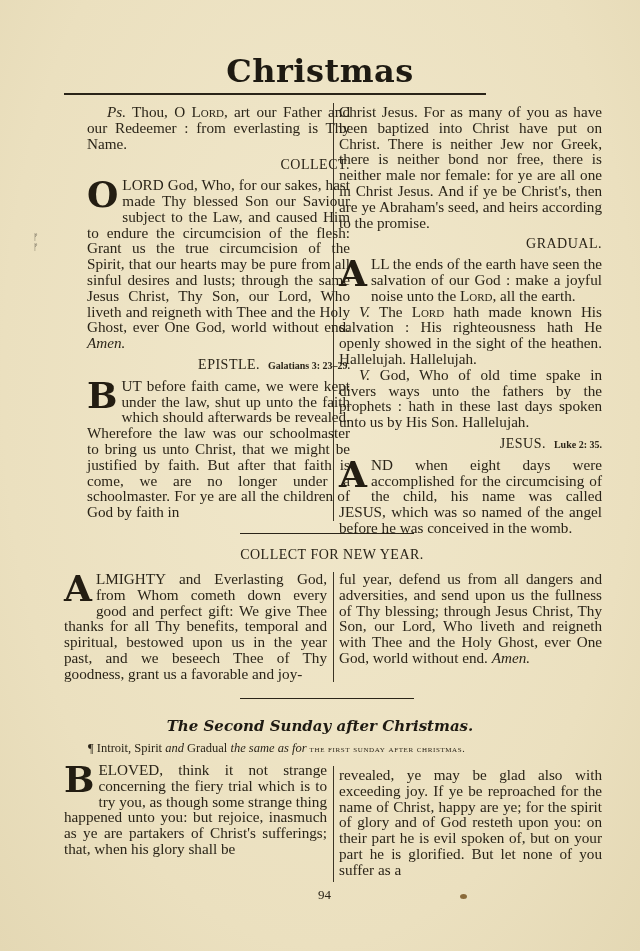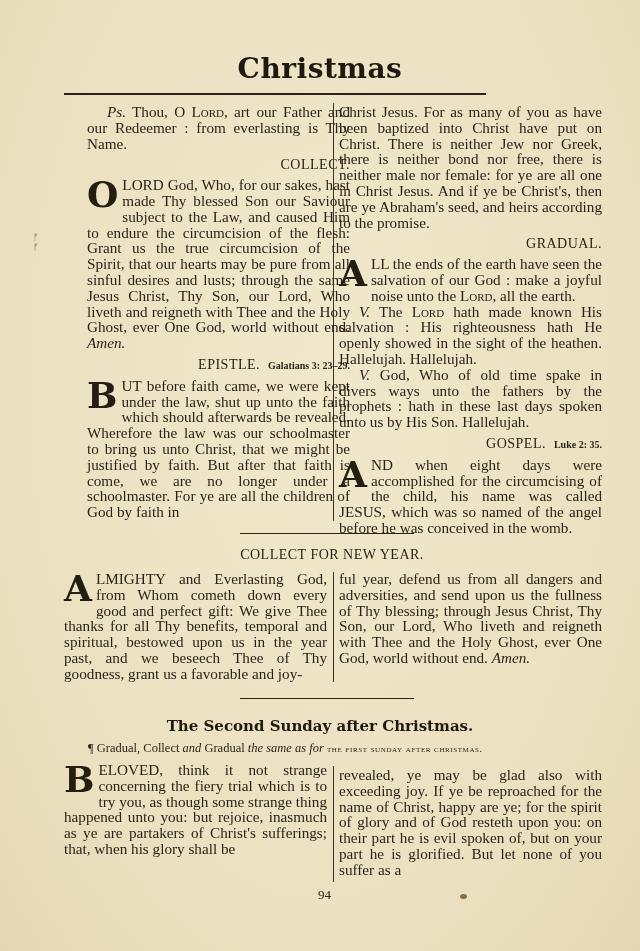--- a/index.html
+++ b/index.html
@@ -11,21 +11,21 @@
     position: relative;
   }
   .page {
     position: absolute; left: 0; top: 0; width: 640px; height: 951px;
     background: radial-gradient(ellipse at 50% 40%, #f1e8cc 0%, #ebe0bf 70%, #e4d8b4 100%);
   }
   .title {
     position: absolute; left: 0; right: 0; top: 52px;
     text-align: center;
     font-family: "DejaVu Serif", serif; font-weight: bold;
-    font-size: 28px; letter-spacing: 0.5px; color: #1e1a12;
+    font-size: 32px; letter-spacing: 0.5px; color: #1e1a12;
   }
   .title-rule {
     position: absolute; left: 64px; width: 422px; top: 93px; height: 0;
     border-top: 2px solid #2a2418;
   }
   .title-rule2 {
     position: absolute; left: 442px; width: 44px; top: 93px;
     border-top: 2px solid #2a2418;
   }
   .col {
@@ -60,21 +60,21 @@
   .mid-rule2 {
     position: absolute; left: 240px; width: 174px; top: 698px;
     border-top: 1.3px solid #2a2418;
   }
   .sec-heading {
     position: absolute; left: 0; right: 0; text-align: center;
     font-family: "Liberation Serif", serif; font-size: 14px; letter-spacing: 0.5px; padding-left: 24px;
   }
   .sunday-title {
     position: absolute; left: 0; right: 0; top: 717px; text-align: center;
-    font-family: "DejaVu Serif", serif; font-weight: bold; font-size: 15px; color: #1e1a12;
+    font-family: "DejaVu Serif", serif; font-weight: bold; font-size: 15px; color: #1e1a12; font-style: italic;
   }
   .rubric {
     position: absolute; left: 88px; top: 741px; width: 540px;
     font-family: "Liberation Serif", serif; font-size: 12.5px;
   }
   .rubric .caps { font-variant: small-caps; font-size: 10px; letter-spacing: 0.6px; }
   .page-num {
     position: absolute; left: 318px; top: 887px;
     font-family: "Liberation Serif", serif; font-size: 13px;
   }
@@ -107,39 +107,39 @@
     <div class="heading"><span>EPISTLE.</span>&nbsp; <span class="ref">Galatians 3: 23–29.</span></div>
     <p><span class="drop">B</span><span>UT before faith came, we were kept under the law, shut up unto the faith which should afterwards be revealed. Wherefore the law was our schoolmaster to bring us unto Christ, that we might be justified by faith. But after that faith is come, we are no longer under a schoolmaster. For ye are all the children of God by faith in</span></p>
   </div>
 
   <div class="col right" style="top:104px;">
     <p>Christ Jesus. For as many of you as have been baptized into Christ have put on Christ. There is neither Jew nor Greek, there is neither bond nor free, there is neither male nor female: for ye are all one in Christ Jesus. And if ye be Christ's, then are ye Abraham's seed, and heirs according to the promise.</p>
     <div class="heading">GRADUAL.</div>
     <p><span class="drop">A</span><span>LL the ends of the earth have seen the salvation of our God : make a joyful noise unto the </span><span class="sc">Lord</span><span>, all the earth.</span></p>
     <p class="indent"><span class="it">V.</span><span> The </span><span class="sc">Lord</span><span> hath made known His salvation : His righteousness hath He openly showed in the sight of the heathen. Hallelujah. Hallelujah.</span></p>
     <p class="indent"><span class="it">V.</span><span> God, Who of old time spake in divers ways unto the fathers by the prophets : hath in these last days spoken unto us by His Son. Hallelujah.</span></p>
-    <div class="heading"><span>GOSPEL.</span>&nbsp; <span class="ref">Luke 2: 35.</span></div>
+    <div class="heading"><span>JESUS.</span>&nbsp; <span class="ref">Luke 2: 35.</span></div>
     <p><span class="drop">A</span><span>ND when eight days were accomplished for the circumcising of the child, his name was called JESUS, which was so named of the angel before he was conceived in the womb.</span></p>
   </div>
 
   <div class="mid-rule"></div>
 
   <div class="sec-heading" style="top:547px;">COLLECT FOR NEW YEAR.</div>
   <div class="vdiv" style="top:572px;height:110px;"></div>
   <div class="col left" style="top:571px;">
     <p><span class="drop">A</span><span>LMIGHTY and Everlasting God, from Whom cometh down every good and perfect gift: We give Thee thanks for all Thy benefits, temporal and spiritual, bestowed upon us in the year past, and we beseech Thee of Thy goodness, grant us a favorable and joy-</span></p>
   </div>
   <div class="col right" style="top:571px;">
     <p><span>ful year, defend us from all dangers and adversities, and send upon us the fullness of Thy blessing; through Jesus Christ, Thy Son, our Lord, Who liveth and reigneth with Thee and the Holy Ghost, ever One God, world without end.</span> <span class="it">Amen.</span></p>
   </div>
 
   <div class="mid-rule2"></div>
 
   <div class="sunday-title">The Second Sunday after Christmas.</div>
-  <div class="rubric"><span>¶</span><span> Gradual, Collect </span><span class="it">and</span><span> Gradual </span><span class="it">the same as for</span><span class="caps"> the first sunday after christmas.</span></div>
+  <div class="rubric"><span>¶</span><span> Introit, Spirit </span><span class="it">and</span><span> Gradual </span><span class="it">the same as for</span><span class="caps"> the first sunday after christmas.</span></div>
 
   <div class="vdiv" style="top:766px;height:116px;"></div>
   <div class="col left" style="top:762px;">
     <p><span class="drop">B</span><span>ELOVED, think it not strange concerning the fiery trial which is to try you, as though some strange thing happened unto you: but rejoice, inasmuch as ye are partakers of Christ's sufferings; that, when his glory shall be</span></p>
   </div>
   <div class="col right" style="top:767px;">
     <p>revealed, ye may be glad also with exceeding joy. If ye be reproached for the name of Christ, happy are ye; for the spirit of glory and of God resteth upon you: on their part he is evil spoken of, but on your part he is glorified. But let none of you suffer as a</p>
   </div>
 
   <div class="page-num">94</div>

